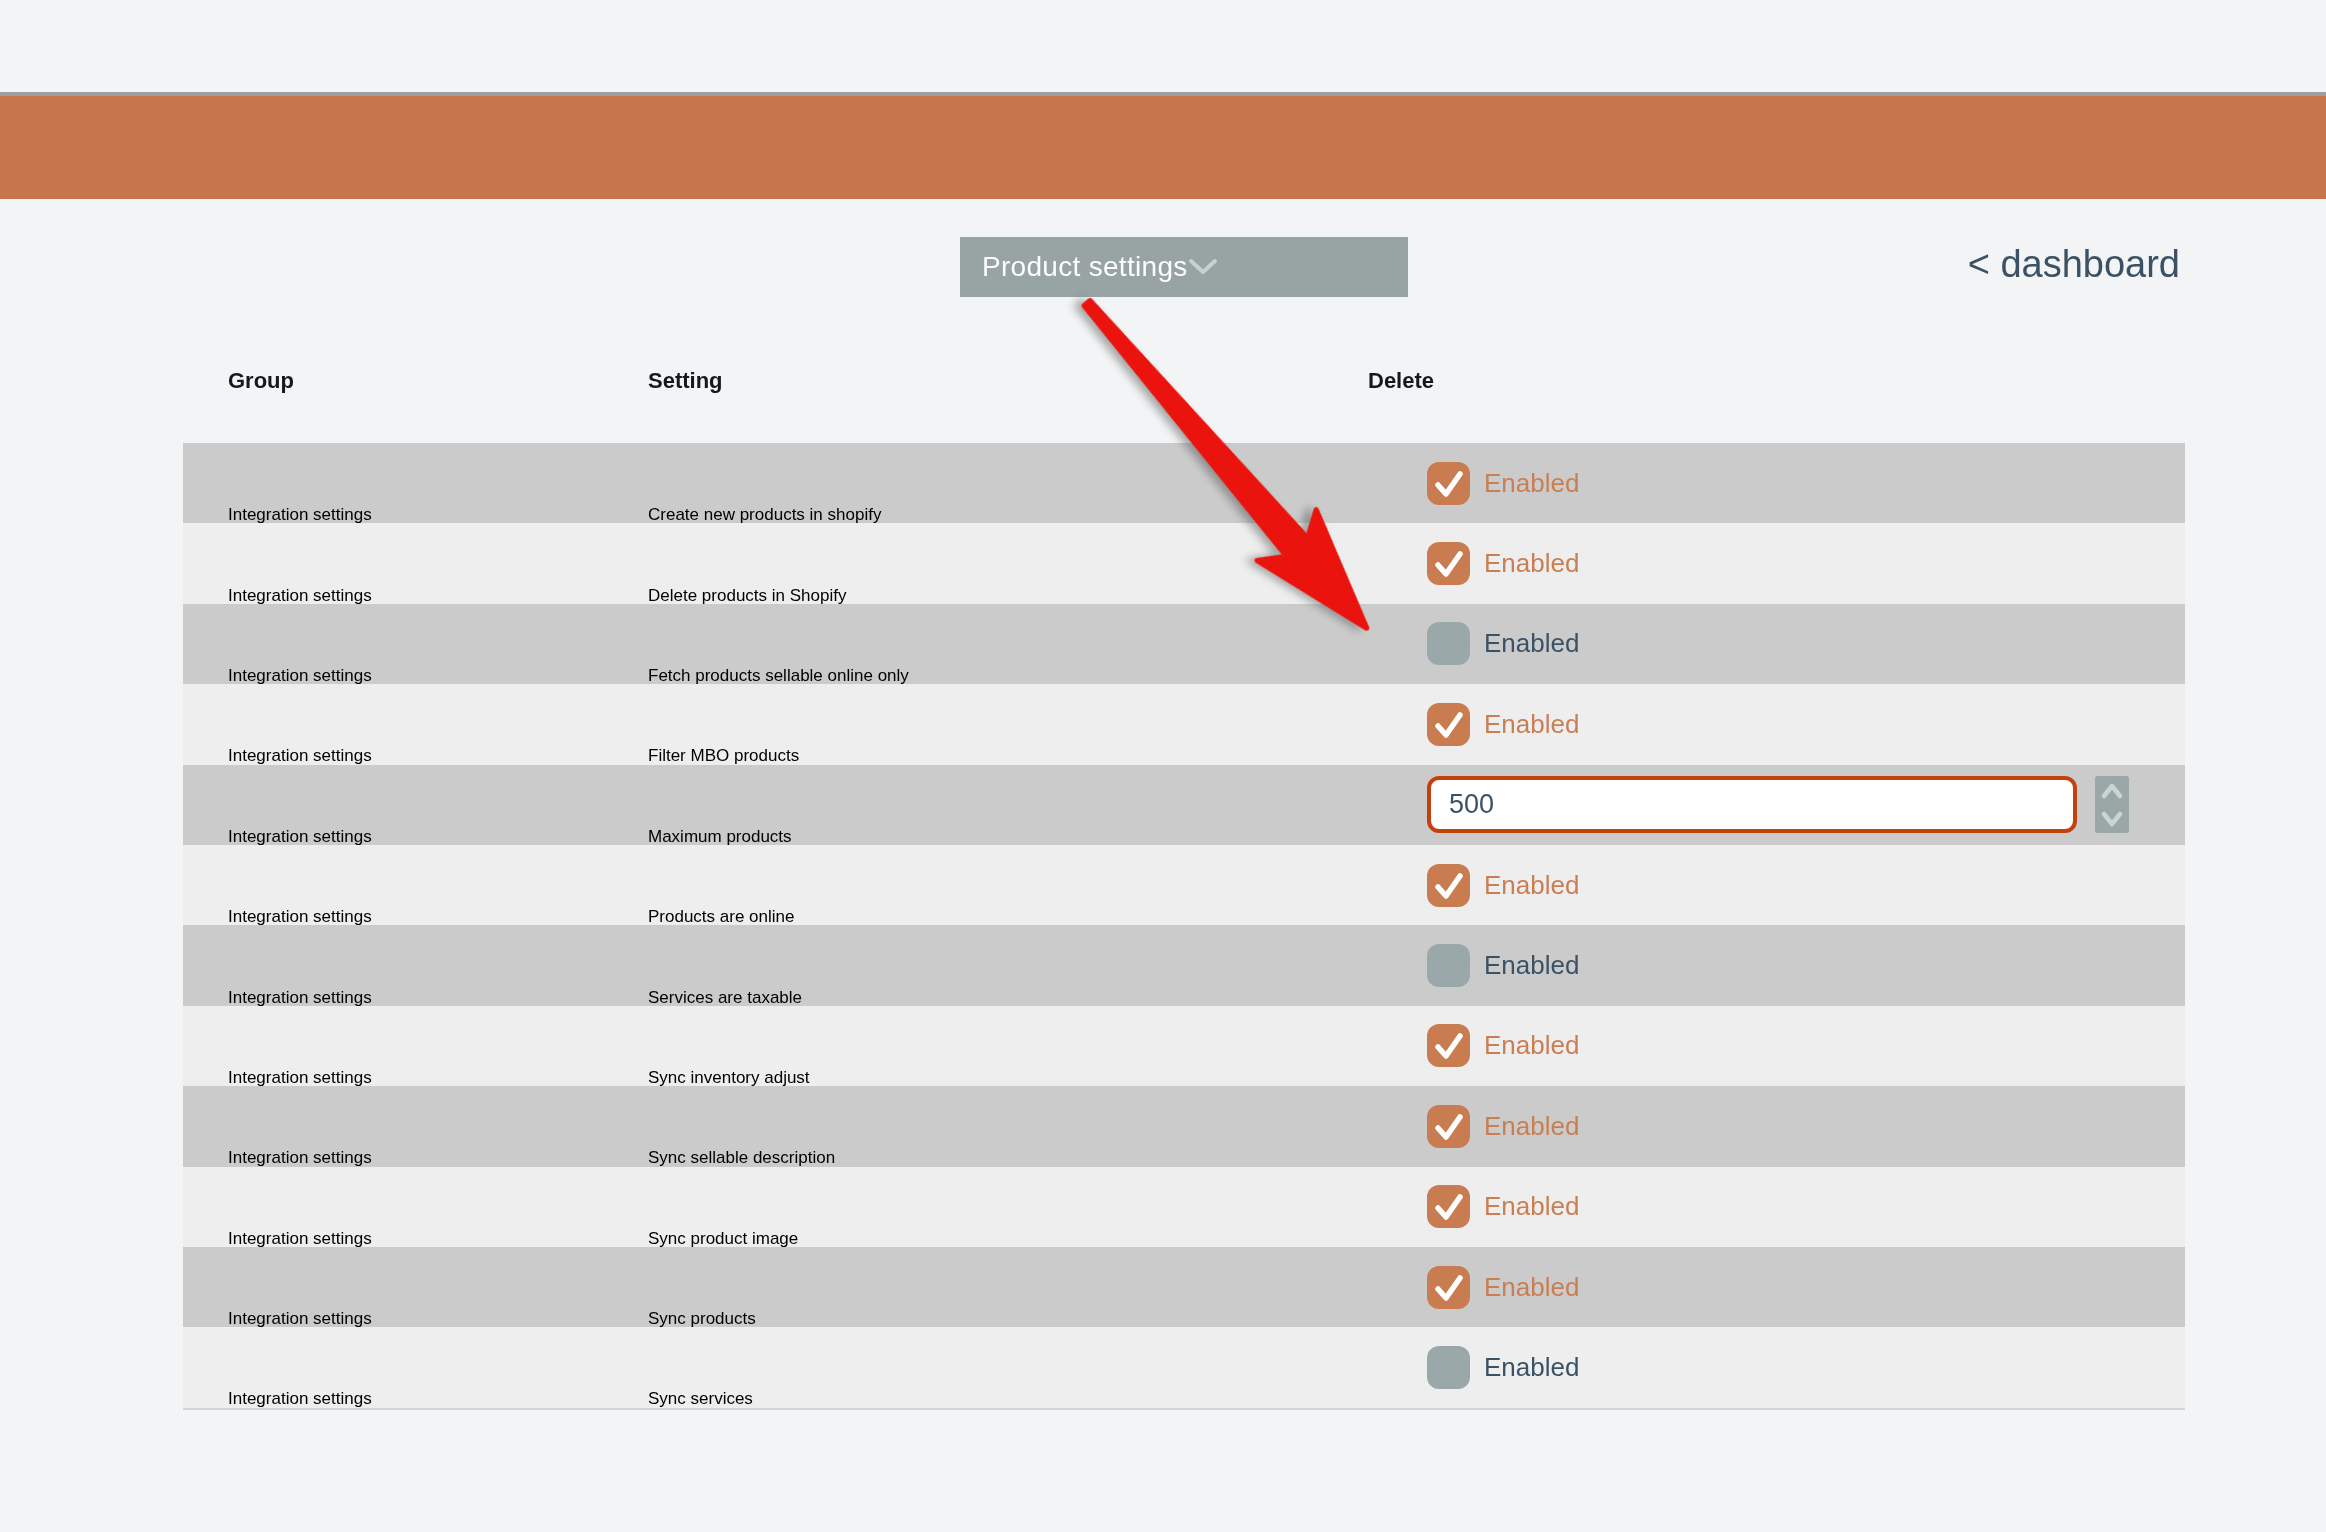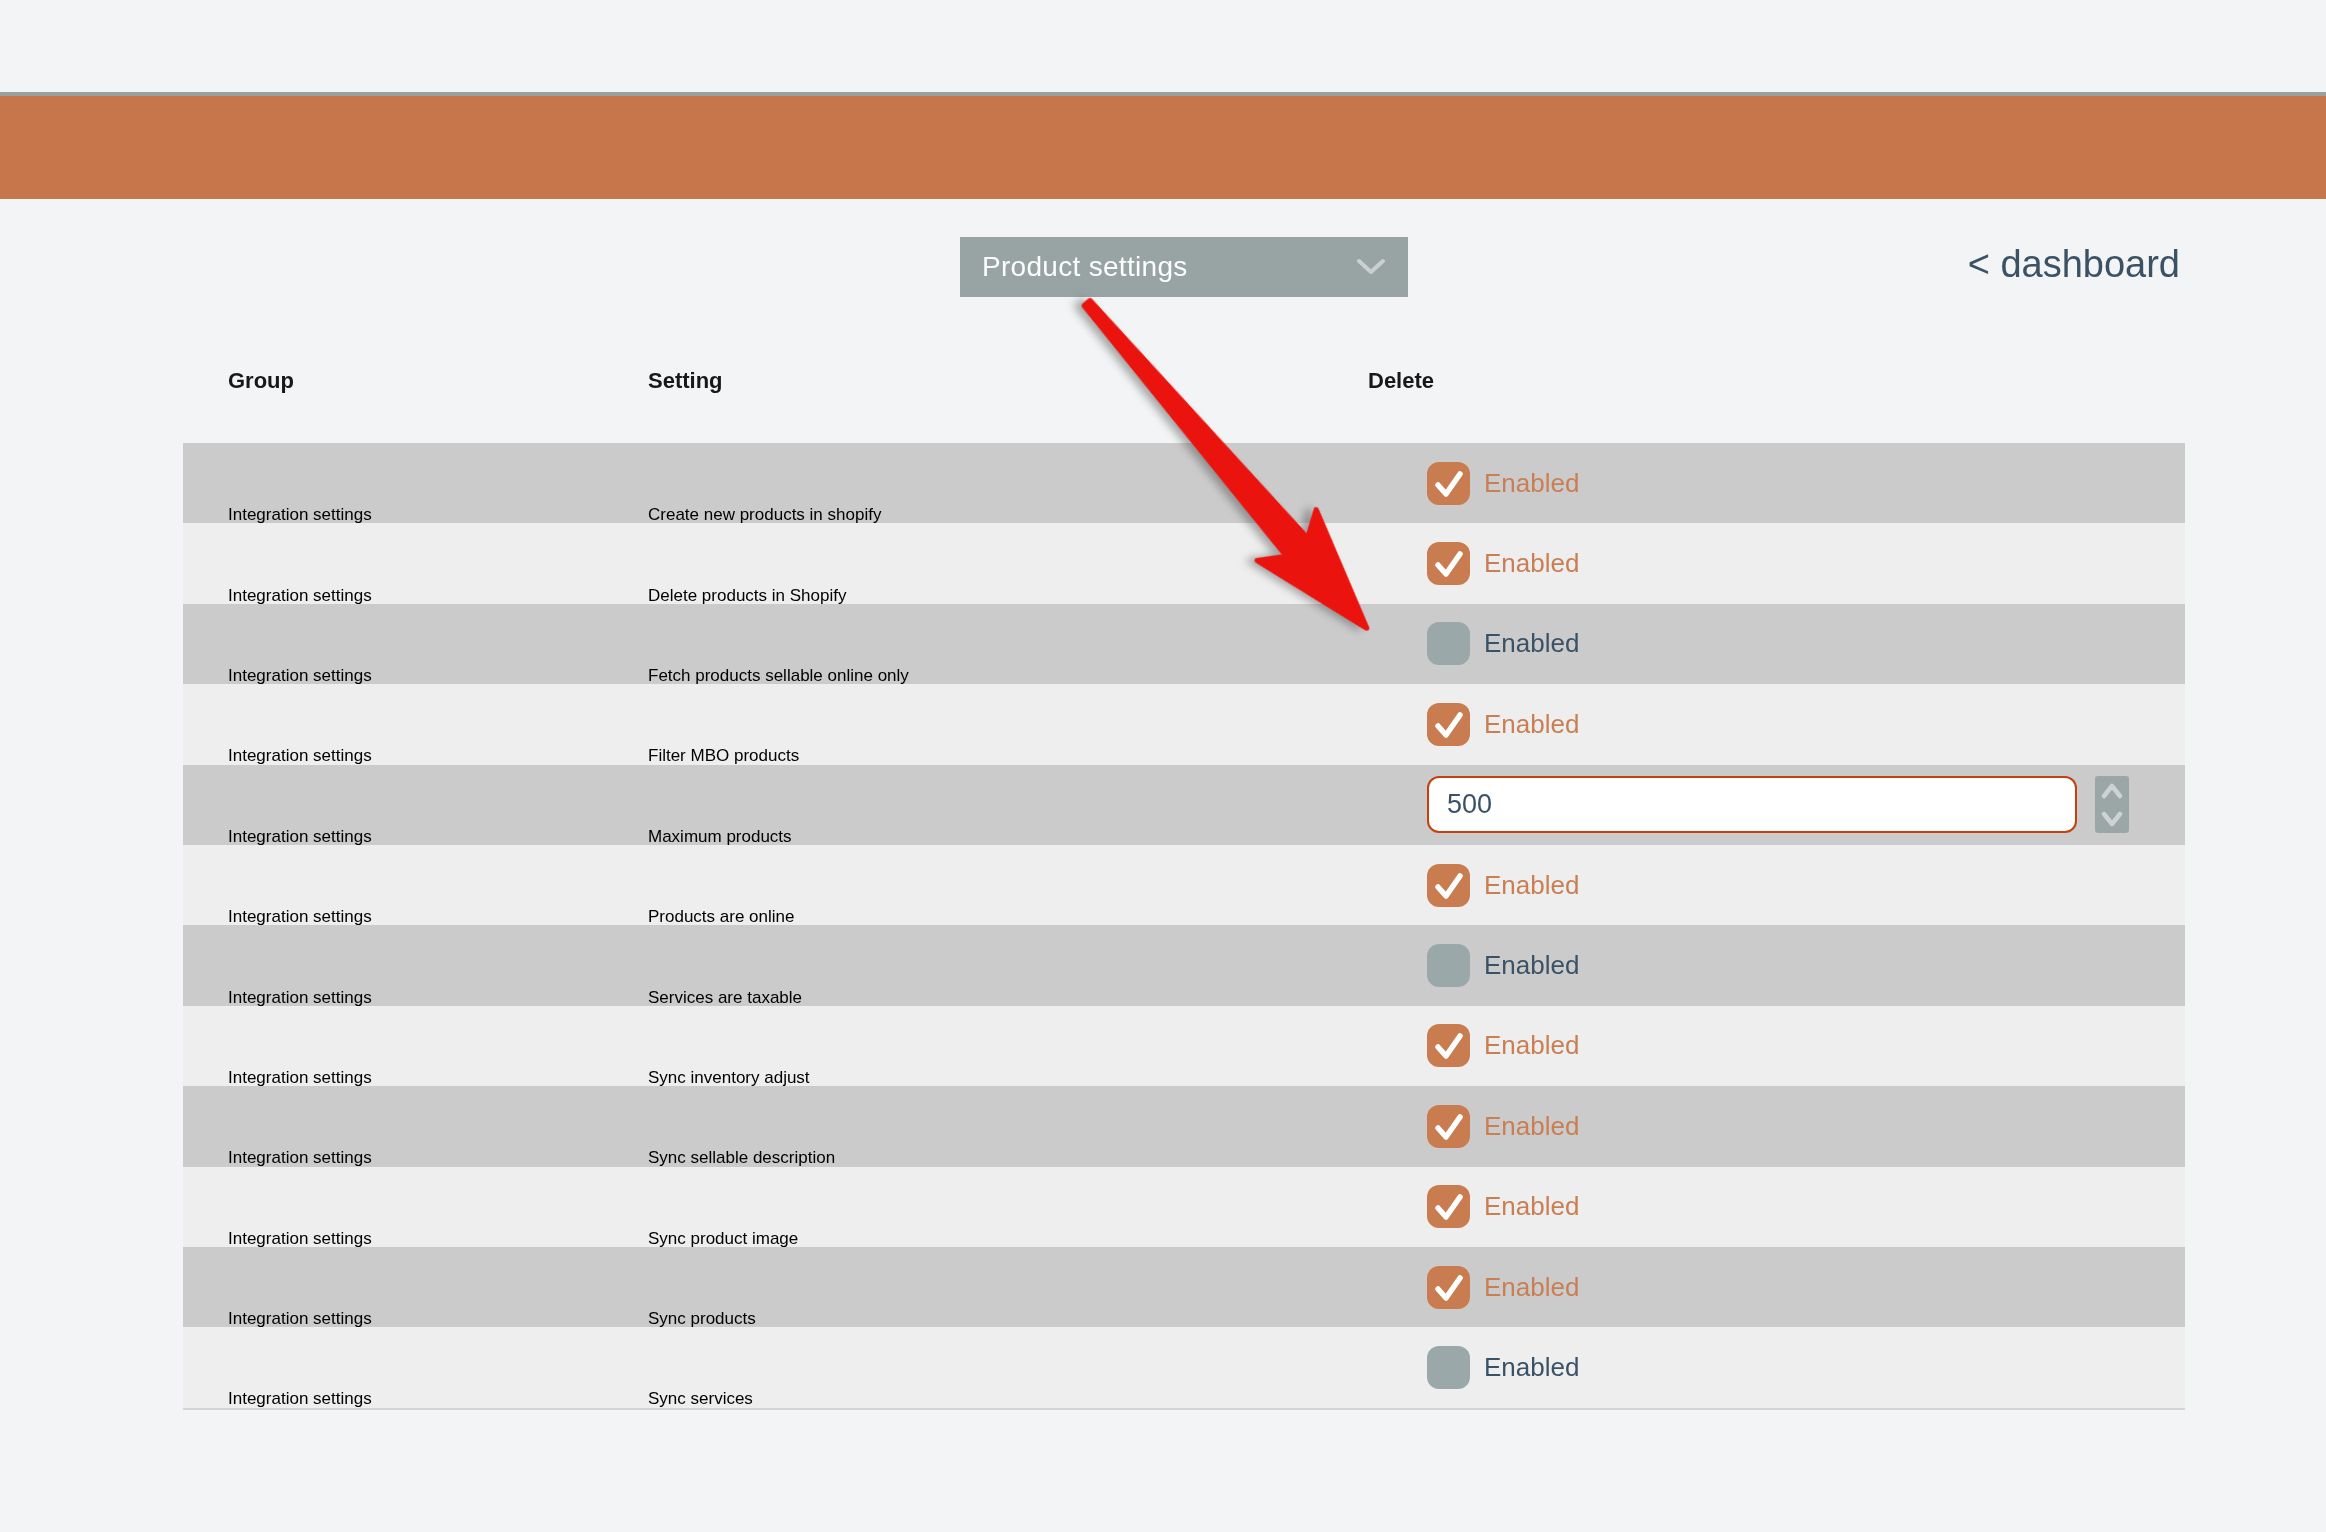--- a/index.html
+++ b/index.html
@@ -12,21 +12,21 @@
   }
   .stage { position: absolute; inset: 0; width: 2326px; height: 1532px; }
 
   
   .top-hairline { position: absolute; left: 0; top: 92px; width: 100%; height: 5px; background: #9aa0a1; }
   .banner { position: absolute; left: 0; top: 96px; width: 100%; height: 103px; background: #c7754a; }
 
   
   .dropdown {
     position: absolute; left: 960px; top: 237px; width: 448px; height: 60px;
-    background: #98a4a3; display: flex; align-items: center; justify-content: space-between;
+    background: #98a4a3; display: flex; align-items: center; 
     padding: 0 22px; cursor: pointer;
   }
   .dropdown-label { color: #fcfdfd; font-size: 28px; letter-spacing: 0.3px; }
   .dropdown-chevron { display: flex; align-items: center; }
 
   
   .dashboard-link {
     position: absolute; right: 146px; top: 243px;
     color: #3b5266; font-size: 38px; cursor: pointer; text-decoration: none;
   }
@@ -61,21 +61,21 @@
     cursor: pointer; flex: 0 0 auto;
   }
   .checkbox.checked   { background: #c87c50; }
   .checkbox.unchecked { background: #9aa8aa; }
   .enabled-label { font-size: 26px; }
   .enabled-label.checked   { color: #c97f53; }
   .enabled-label.unchecked { color: #3b5266; }
 
   
   .number-input {
-    width: 650px; height: 57px; border: 2px solid #c2410c; border-radius: 12px;
+    width: 650px; height: 57px; border: 4px solid #c2410c; border-radius: 12px;
     background: #ffffff; font-size: 27px; color: #3b5266; padding: 0 18px;
     font-family: "Liberation Sans", "DejaVu Sans", sans-serif; outline: none;
   }
   .stepper {
     width: 34px; height: 57px; margin-left: 4px; background: #9aa7a6; border-radius: 3px;
     display: flex; flex-direction: column; align-items: center; justify-content: center;
     flex: 0 0 auto;
   }
   .stepper-button {
     background: transparent; border: none; width: 100%; height: 50%;

